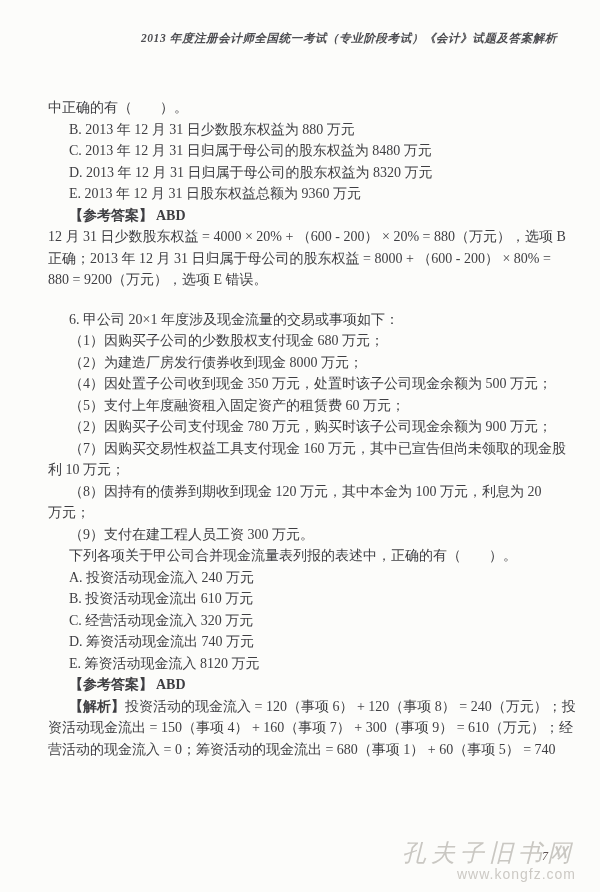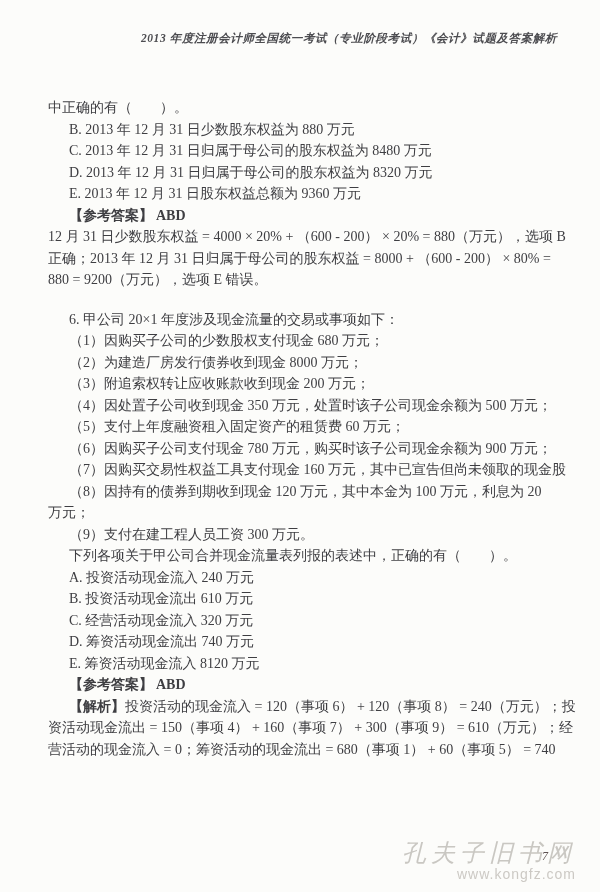--- a/index.html
+++ b/index.html
@@ -91,25 +91,25 @@
     <div class="line">12 月 31 日少数股东权益 = 4000 × 20% + （600 - 200） × 20% = 880（万元），选项 B</div>
     <div class="line">正确；2013 年 12 月 31 日归属于母公司的股东权益 = 8000 + （600 - 200） × 80% =</div>
     <div class="line">880 = 9200（万元），选项 E 错误。</div>
 
     <div class="section-gap"></div>
 
     <div class="line indent">6. 甲公司 20×1 年度涉及现金流量的交易或事项如下：</div>
 
     <div class="line indent">（1）因购买子公司的少数股权支付现金 680 万元；</div>
     <div class="line indent">（2）为建造厂房发行债券收到现金 8000 万元；</div>
-    <div class="line indent">（3）附追索权转让应收账款收到现金 200 万元；</div>
     <div class="line indent">（4）因处置子公司收到现金 350 万元，处置时该子公司现金余额为 500 万元；</div>
     <div class="line indent">（5）支付上年度融资租入固定资产的租赁费 60 万元；</div>
-    <div class="line indent">（6）因购买子公司支付现金 780 万元，购买时该子公司现金余额为 900 万元；</div>
+    <div class="line indent">（2）因购买子公司支付现金 780 万元，购买时该子公司现金余额为 900 万元；</div>
     <div class="line indent">（7）因购买交易性权益工具支付现金 160 万元，其中已宣告但尚未领取的现金股</div>
+    <div class="line">利 10 万元；</div>
     <div class="line indent">（8）因持有的债券到期收到现金 120 万元，其中本金为 100 万元，利息为 20</div>
     <div class="line">万元；</div>
     <div class="line indent">（9）支付在建工程人员工资 300 万元。</div>
 
     <div class="line indent">下列各项关于甲公司合并现金流量表列报的表述中，正确的有（　　）。</div>
 
     <div class="line indent">A. 投资活动现金流入 240 万元</div>
     <div class="line indent">B. 投资活动现金流出 610 万元</div>
     <div class="line indent">C. 经营活动现金流入 320 万元</div>
     <div class="line indent">D. 筹资活动现金流出 740 万元</div>

